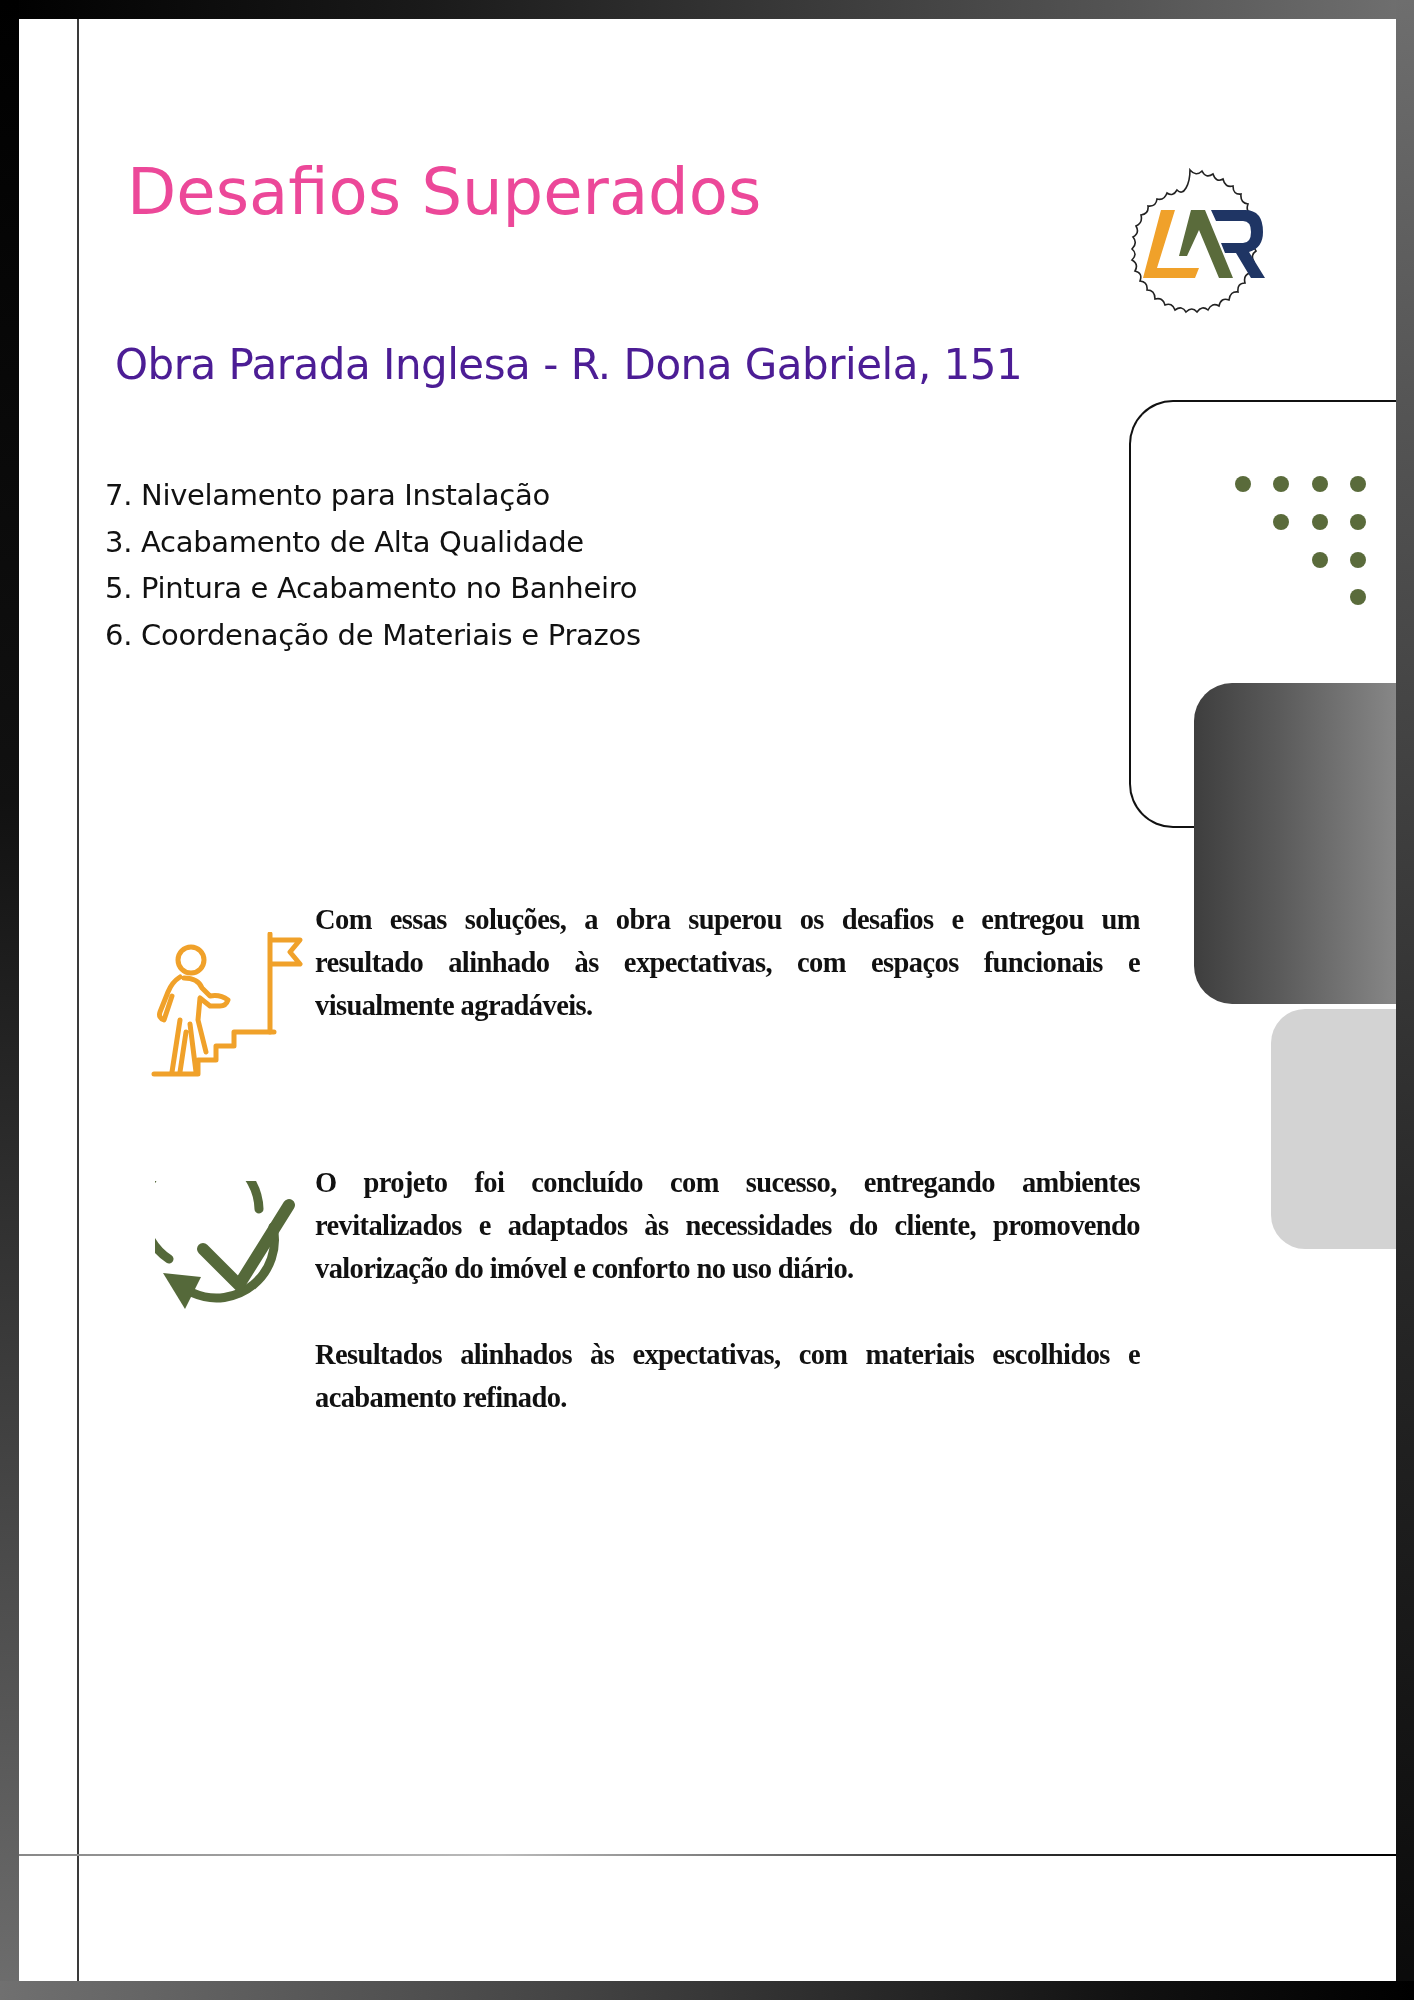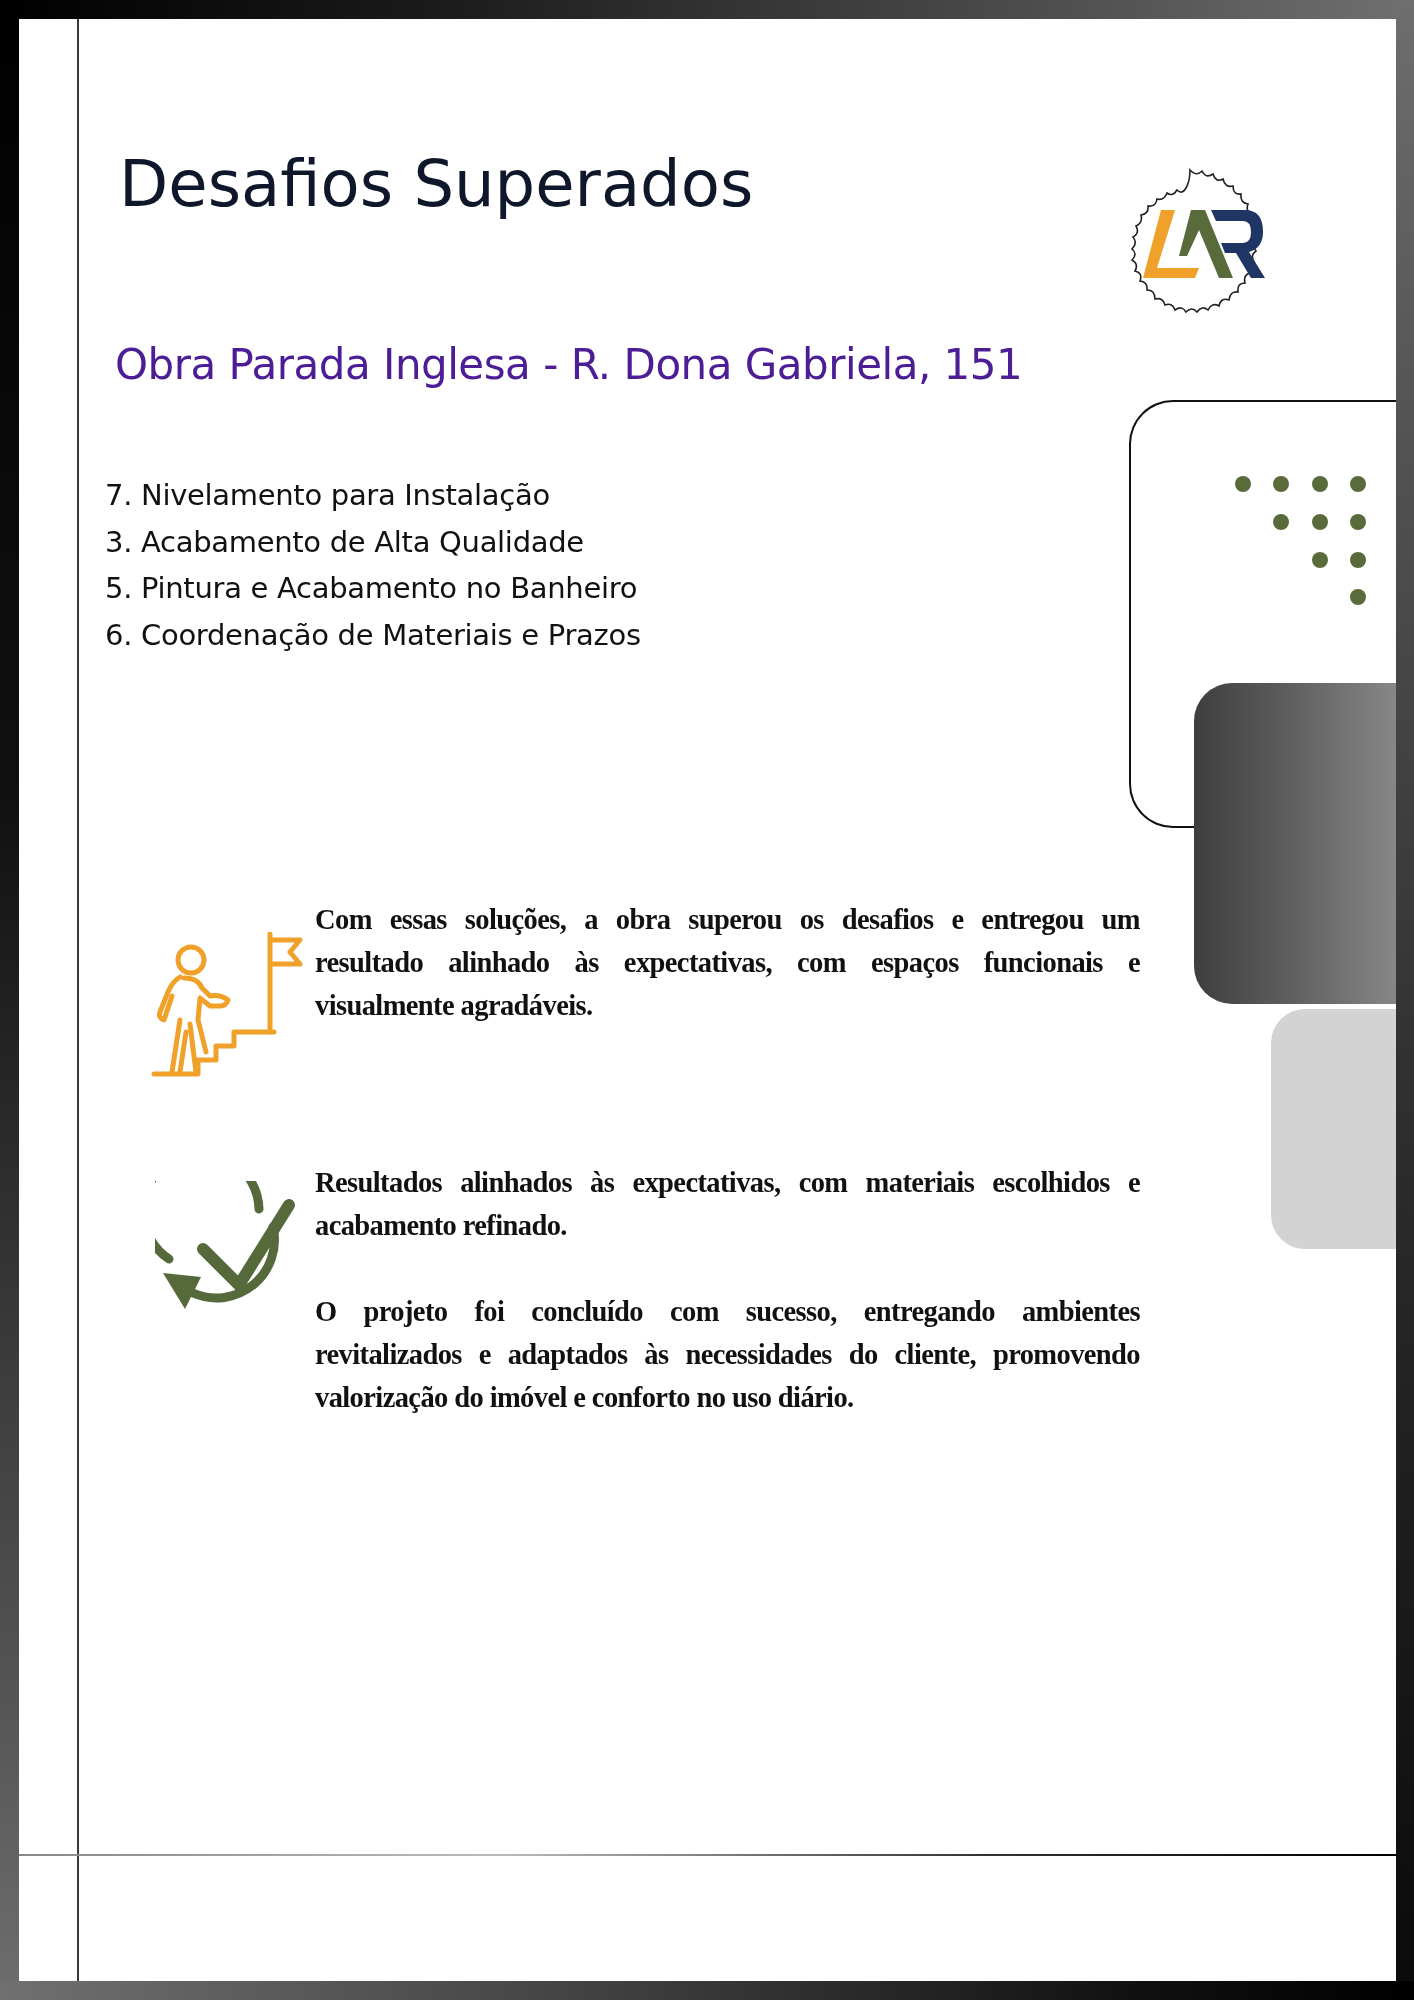--- a/index.html
+++ b/index.html
@@ -29,22 +29,22 @@
     background: #ffffff; overflow: hidden;
   }
   .vline {
     position: absolute; left: 58px; top: 0; width: 2px; height: 1962px; background: #3a3a3a;
   }
   .hline {
     position: absolute; left: 0; top: 1835px; width: 1377px; height: 2px;
     background: linear-gradient(90deg, #888 0%, #bbb 35%, #333 70%, #000 100%);
   }
   .title {
-    position: absolute; left: 96px; top: 124px; margin: 4px;
-    font-size: 64px; font-weight: 400; color: #0f172a; letter-spacing: 0px;
+    position: absolute; left: 96px; top: 124px; margin: 12px;
+    font-size: 64px; font-weight: 400; color: #ec4899; letter-spacing: 0px;
     font-family: "DejaVu Sans", sans-serif;
   }
   .subtitle {
     position: absolute; left: 96px; top: 321px; margin: 0;
     font-size: 42px; font-weight: 400; color: #4c1d95;
     font-family: "DejaVu Sans", sans-serif; letter-spacing: -0.5px;
   }
   .logo {
     position: absolute; left: 1076px; top: 129px; width: 190px; height: 190px;
   }
@@ -139,16 +139,16 @@
     <p>Com essas soluções, a obra superou os desafios e entregou um resultado alinhado às expectativas, com espaços funcionais e visualmente agradáveis.</p>
   </div>
 
   <svg class="icon-check" viewBox="0 0 150 135" fill="none" stroke="#55693a" stroke-linecap="round">
     <path d="M104,28 A58,58 0 1 0 14,78" stroke-width="9"></path>
     <path d="M38,112 A58,58 0 0 0 118,46" stroke-width="9"></path>
     <polygon fill="#55693a" stroke="none" points="8,92 46,96 30,128"></polygon>
     <path d="M48,68 L84,104 L134,24" stroke-width="12"></path>
   </svg>
   <div class="block" style="top:1142px">
+    <p>O projeto foi concluído com sucesso, entregando ambientes revitalizados e adaptados às necessidades do cliente, promovendo valorização do imóvel e conforto no uso diário.</p>
     <p>Resultados alinhados às expectativas, com materiais escolhidos e acabamento refinado.</p>
-    <p>O projeto foi concluído com sucesso, entregando ambientes revitalizados e adaptados às necessidades do cliente, promovendo valorização do imóvel e conforto no uso diário.</p>
   </div>
 </div>
 
 </body></html>

